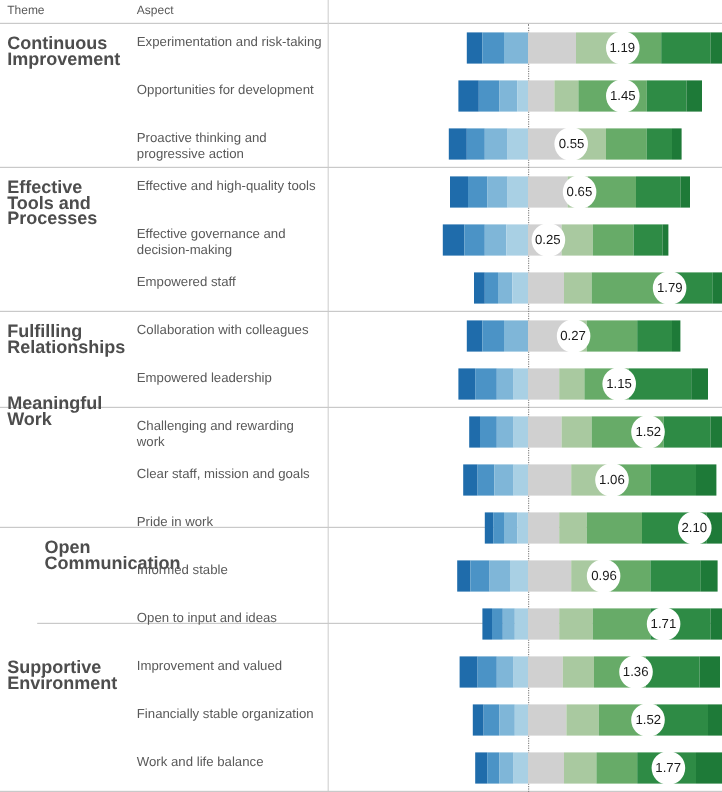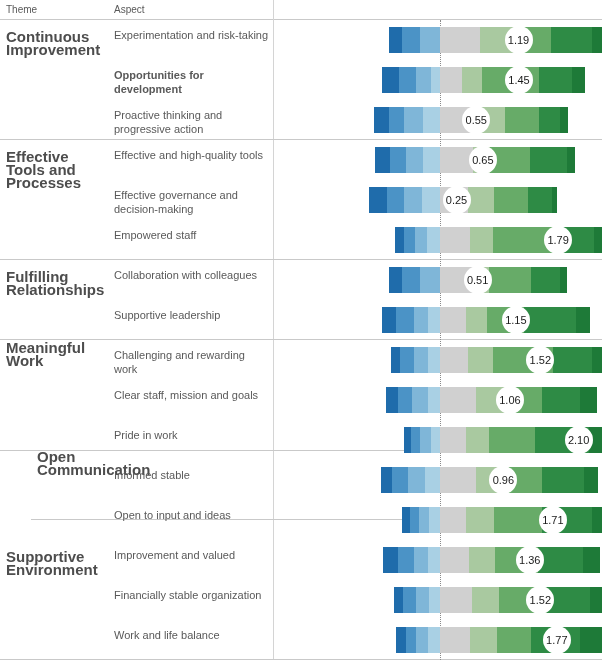--- a/index.html
+++ b/index.html
@@ -80,54 +80,54 @@
   <div id="groups-layer">
       <div class="group" style="top: 20px; height: 120px;">
         <div class="group-label" style="top: 10px;">Continuous Improvement</div>
       </div>
       <div class="group" style="top: 140px; height: 120px;">
         <div class="group-label" style="top: 10px;">Effective Tools and Processes</div>
       </div>
       <div class="group" style="top: 260px; height: 80px;">
         <div class="group-label" style="top: 10px;">Fulfilling Relationships</div>
       </div>
-      <div class="group" style="top: 331px; height: 120px; padding-left: 44px;">
+      <div class="group" style="top: 320px; height: 120px; padding-left: 44px;">
         <div class="group-label" style="top: 10px;">Meaningful Work</div>
       </div>
       <div class="group" style="top: 440px; height: 80px; margin-left: 31px;">
         <div class="group-label" style="top: 10px;">Open Communication</div>
       </div>
       <div class="group" style="top: 540px; height: 120px;">
         <div class="group-label" style="top: 10px;">Supportive Environment</div>
       </div>
     </div>
   <div id="rows-layer">
       <div class="row" style="top: 20px; height: 40px;">
         <div class="aspect-label" style="top: 8px;">Experimentation and risk-taking</div>
       </div>
       <div class="row" style="top: 60px; height: 40px;">
-        <div class="aspect-label" style="top: 8px; font-weight: bold;">Opportunities for development</div>
+        <div class="aspect-label" style="top: 8px;">Opportunities for development</div>
       </div>
       <div class="row" style="top: 100px; height: 40px;">
         <div class="aspect-label" style="top: 8px;">Proactive thinking and progressive action</div>
       </div>
       <div class="row" style="top: 140px; height: 40px;">
         <div class="aspect-label" style="top: 8px;">Effective and high-quality tools</div>
       </div>
       <div class="row" style="top: 180px; height: 40px;">
         <div class="aspect-label" style="top: 8px;">Effective governance and decision-making</div>
       </div>
       <div class="row" style="top: 220px; height: 40px;">
         <div class="aspect-label" style="top: 8px;">Empowered staff</div>
       </div>
       <div class="row" style="top: 260px; height: 40px;">
         <div class="aspect-label" style="top: 8px;">Collaboration with colleagues</div>
       </div>
       <div class="row" style="top: 300px; height: 40px;">
-        <div class="aspect-label" style="top: 8px;">Supportive leadership</div>
+        <div class="aspect-label" style="top: 8px;">Empowered leadership</div>
       </div>
       <div class="row" style="top: 340px; height: 40px;">
         <div class="aspect-label" style="top: 8px;">Challenging and rewarding work</div>
       </div>
       <div class="row" style="top: 380px; height: 40px;">
         <div class="aspect-label" style="top: 8px;">Clear staff, mission and goals</div>
       </div>
       <div class="row" style="top: 420px; height: 40px;">
         <div class="aspect-label" style="top: 8px;">Pride in work</div>
       </div>
@@ -225,21 +225,21 @@
         <div class="bar" style="top: 247px; left: 114.52px;">
           <span class="seg" style="width: 13.2px; background: rgb(31, 108, 171);"></span>
           <span class="seg" style="width: 18.48px; background: rgb(75, 147, 198);"></span>
           <span class="seg" style="width: 19.8px; background: rgb(127, 182, 216);"></span>
           <span class="seg" style="width: 34.32px; background: rgb(208, 208, 208);"></span>
           <span class="seg" style="width: 14.52px; background: rgb(169, 201, 160);"></span>
           <span class="seg" style="width: 42.24px; background: rgb(103, 171, 104);"></span>
           <span class="seg" style="width: 29.04px; background: rgb(46, 139, 69);"></span>
           <span class="seg" style="width: 6.6px; background: rgb(30, 122, 56);"></span>
         </div>
-        <div class="bubble" style="top: 246px; left: 189.62px;">0.51</div>
+        <div class="bubble" style="top: 246px; left: 189.62px;">0.27</div>
         <div class="bar" style="top: 287px; left: 107.92px;">
           <span class="seg" style="width: 14.52px; background: rgb(31, 108, 171);"></span>
           <span class="seg" style="width: 17.16px; background: rgb(75, 147, 198);"></span>
           <span class="seg" style="width: 14.52px; background: rgb(127, 182, 216);"></span>
           <span class="seg" style="width: 11.88px; background: rgb(169, 208, 228);"></span>
           <span class="seg" style="width: 26.4px; background: rgb(208, 208, 208);"></span>
           <span class="seg" style="width: 21.12px; background: rgb(169, 201, 160);"></span>
           <span class="seg" style="width: 36.96px; background: rgb(103, 171, 104);"></span>
           <span class="seg" style="width: 51.48px; background: rgb(46, 139, 69);"></span>
           <span class="seg" style="width: 14.52px; background: rgb(30, 122, 56);"></span>

